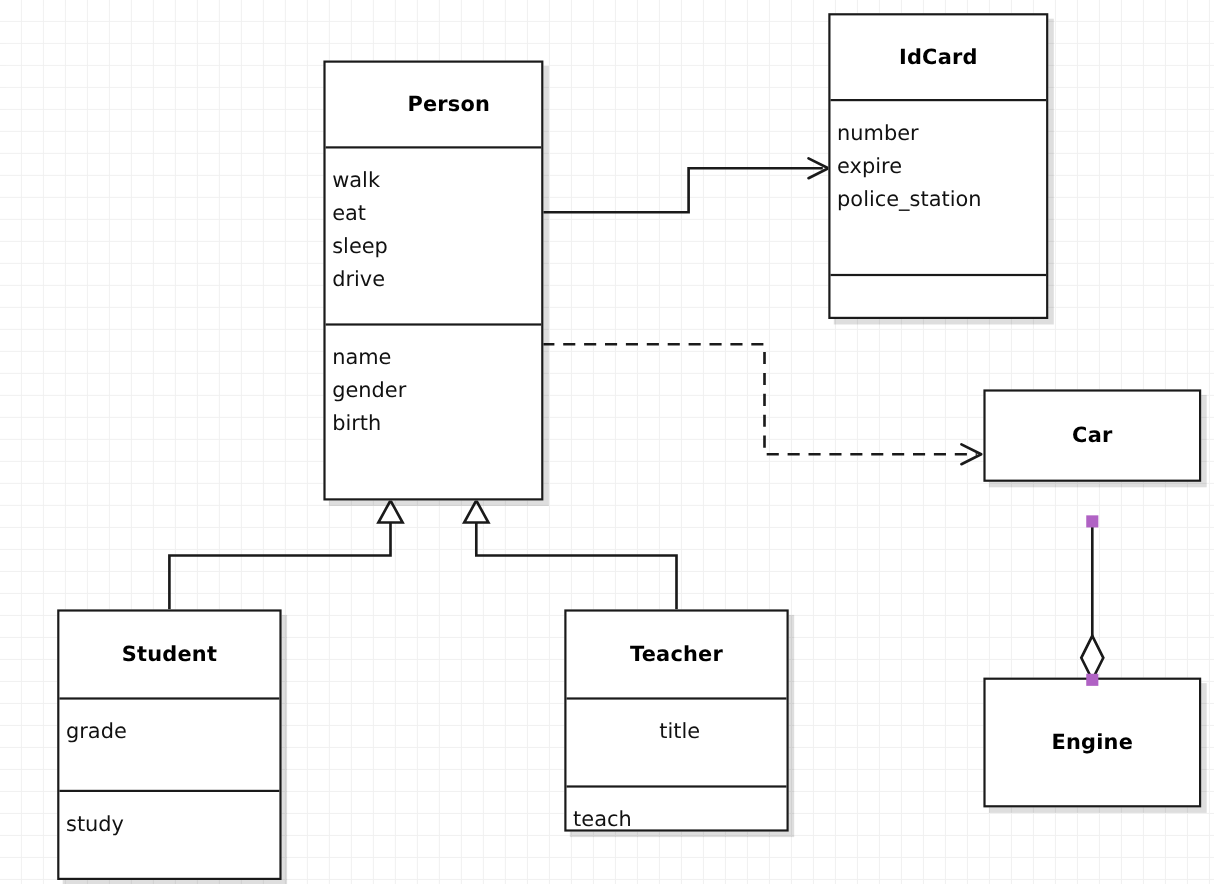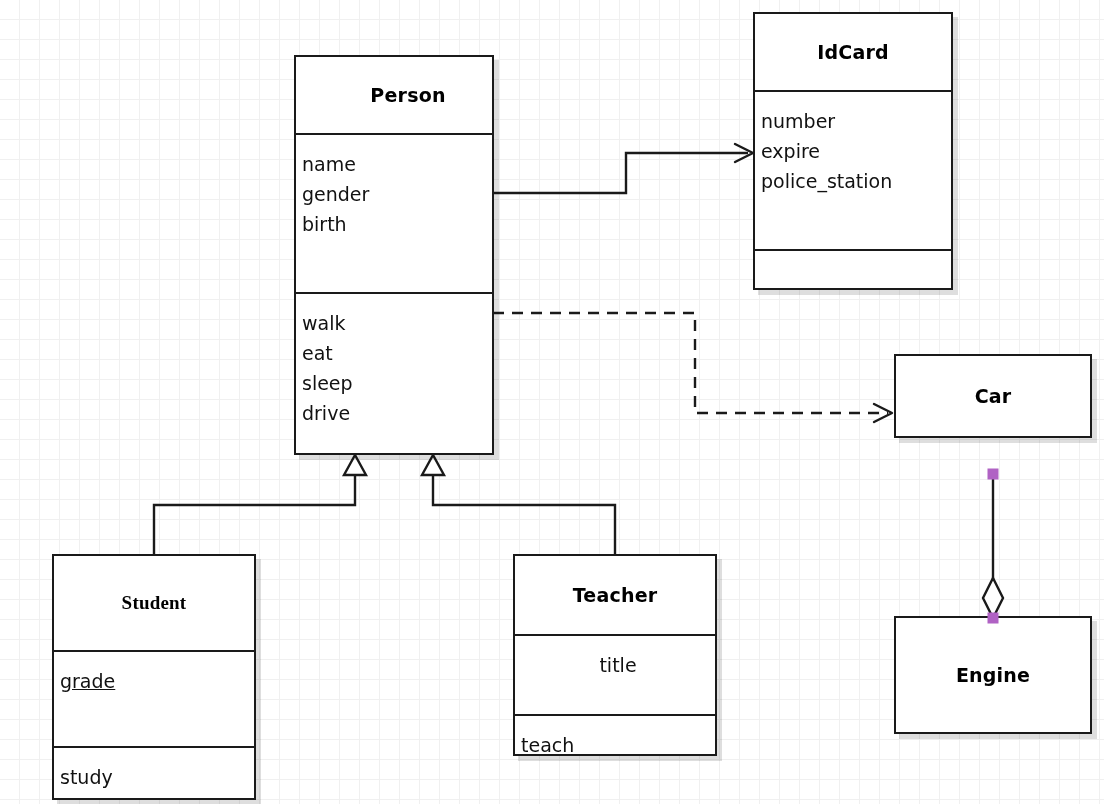--- a/index.html
+++ b/index.html
@@ -103,30 +103,30 @@
     </g>
 
     <g>
       <path d="M 993 474 L 993 580" fill="none" stroke="#1a1a1a" stroke-width="2.4"></path>
       <path d="M 993 578 L 1003 598 L 993 618 L 983 598 Z" fill="#ffffff" stroke="#1a1a1a" stroke-width="2.4" stroke-linejoin="miter"></path>
     </g>
   </svg>
 
   <div class="uml-class" style="left:294px; top:55px; width:200px; height:400px;">
     <div class="compartment cls-title" style="height:76px;padding-left:28px;">Person</div>
-    <div class="compartment cls-body" style="height:159px;">
-      <div class="member">name</div>
-      <div class="member">gender</div>
-      <div class="member">birth</div>
-    </div>
     <div class="compartment cls-body" style="flex:1;">
       <div class="member">walk</div>
       <div class="member">eat</div>
       <div class="member">sleep</div>
       <div class="member">drive</div>
+    </div>
+    <div class="compartment cls-body" style="height:159px;">
+      <div class="member">name</div>
+      <div class="member">gender</div>
+      <div class="member">birth</div>
     </div>
   </div>
 
   <div class="uml-class" style="left:753px; top:12px; width:200px; height:278px;">
     <div class="compartment cls-title" style="height:76px;">IdCard</div>
     <div class="compartment cls-body" style="height:159px;">
       <div class="member">number</div>
       <div class="member">expire</div>
       <div class="member">police_station</div>
     </div>
@@ -135,22 +135,22 @@
 
   <div class="uml-class" style="left:894px; top:354px; width:198px; height:84px;">
     <div class="compartment cls-title" style="flex:1;">Car</div>
   </div>
 
   <div class="uml-class" style="left:894px; top:616px; width:198px; height:118px;">
     <div class="compartment cls-title" style="flex:1;">Engine</div>
   </div>
 
   <div class="uml-class" style="left:52px; top:554px; width:204px; height:246px;">
-    <div class="compartment cls-title" style="height:94px;font-family:Liberation Serif, serif;">Student</div>
-    <div class="compartment cls-body" style="height:96px;text-decoration:underline;">
+    <div class="compartment cls-title" style="height:78px;">Student</div>
+    <div class="compartment cls-body" style="height:84px;">
       <div class="member">grade</div>
     </div>
     <div class="compartment cls-body" style="flex:1;">
       <div class="member">study</div>
     </div>
   </div>
 
   <div class="uml-class" style="left:513px; top:554px; width:204px; height:202px;">
     <div class="compartment cls-title" style="height:78px;">Teacher</div>
     <div class="compartment cls-body" style="height:80px;text-align:center;">

